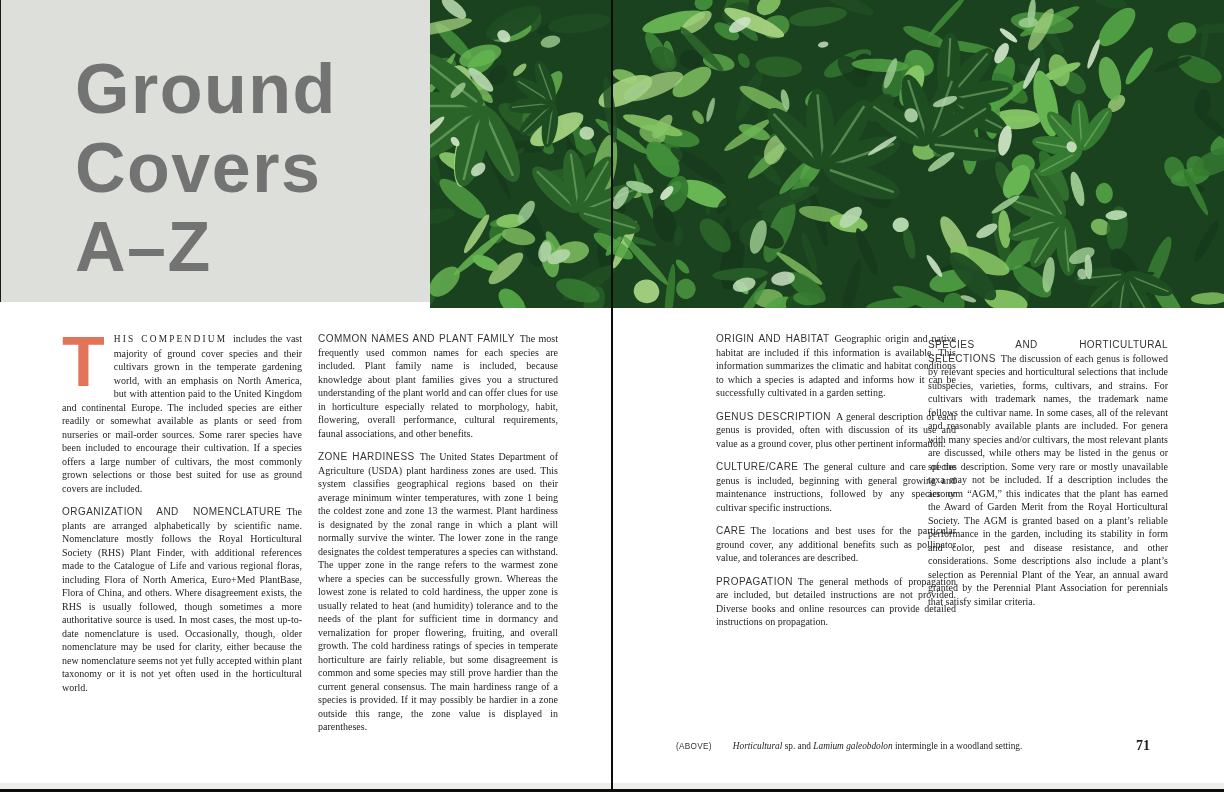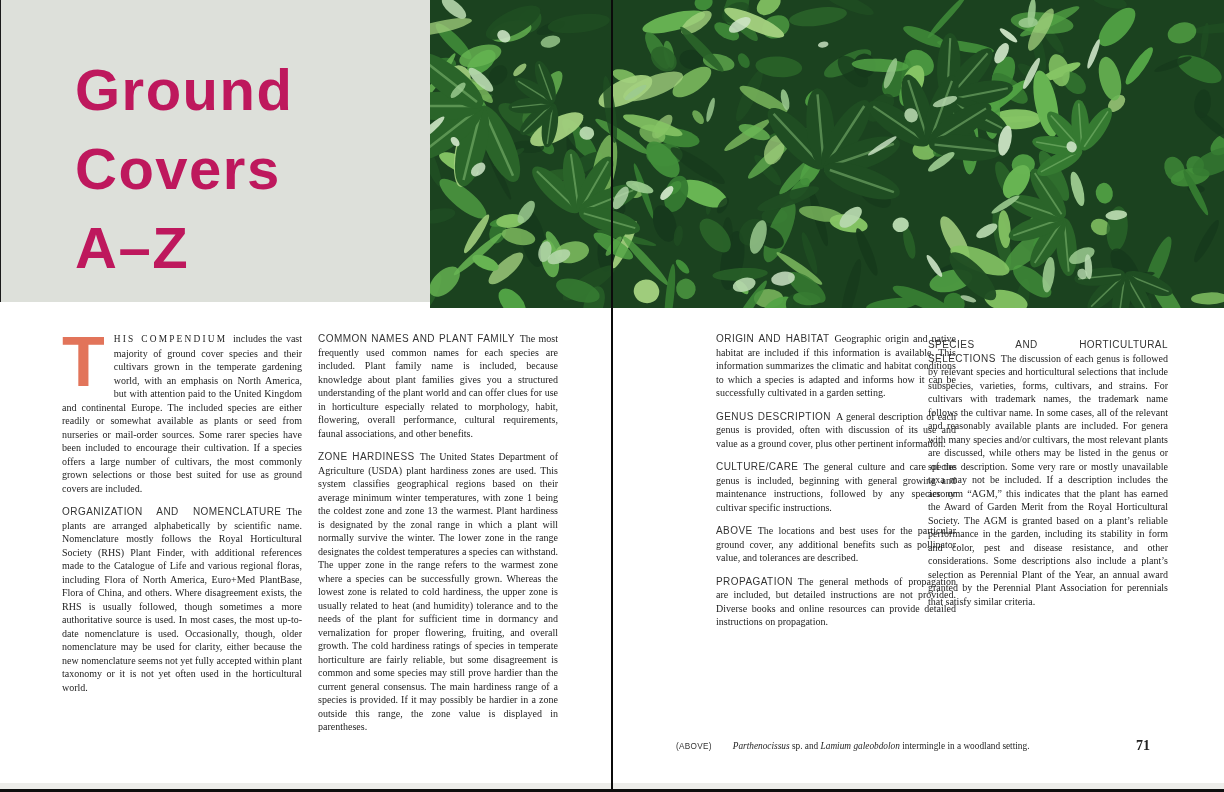--- a/index.html
+++ b/index.html
@@ -3,21 +3,21 @@
 <meta charset="utf-8">
 <style>
   html,body{margin:0;padding:0;background:#ffffff;}
   .spread{position:relative;width:1224px;height:792px;background:#ffffff;overflow:hidden;
           font-family:"Liberation Serif",serif;}
 
   
   .title-panel{position:absolute;left:0;top:0;width:430px;height:302px;background:#dde0da;border-left:1px solid #1a1a1a;}
   .chapter-title{position:absolute;left:74px;top:50px;margin:0;
           font-family:"Liberation Sans",sans-serif;font-weight:bold;
-          font-size:58px;line-height:79px;letter-spacing:1.5px;color:#be185d;}
+          font-size:70px;line-height:79px;letter-spacing:1.5px;color:#737373;}
   .chapter-title span{display:block;}
 
   
   .photo{position:absolute;left:430px;top:0;width:794px;height:308px;overflow:hidden;background:#1b421f;}
   .photo svg{display:block;width:100%;height:100%;}
 
   
   .gutter{position:absolute;left:611px;top:0;width:2px;height:789px;background:#0b0b0b;z-index:6;}
 
   
@@ -573,34 +573,34 @@
     <p class="section" style="margin-top:0">
       <span class="sec-head">ORIGIN AND HABITAT</span><span>Geographic origin and native habitat are included if this information is available. This information summarizes the climatic and habitat conditions to which a species is adapted and informs how it can be successfully cultivated in a garden setting.</span>
     </p>
     <p class="section">
       <span class="sec-head">GENUS DESCRIPTION</span><span>A general description of each genus is provided, often with discussion of its use and value as a ground cover, plus other pertinent information.</span>
     </p>
     <p class="section">
       <span class="sec-head">CULTURE/CARE</span><span>The general culture and care of the genus is included, beginning with general growing and maintenance instructions, followed by any species or cultivar specific instructions.</span>
     </p>
     <p class="section">
-      <span class="sec-head">ABOVE</span><span>The locations and best uses for the particular ground cover, any additional benefits such as pollinator value, and tolerances are described.</span>
+      <span class="sec-head">CARE</span><span>The locations and best uses for the particular ground cover, any additional benefits such as pollinator value, and tolerances are described.</span>
     </p>
     <p class="section">
       <span class="sec-head">PROPAGATION</span><span>The general methods of propagation are included, but detailed instructions are not provided. Diverse books and online resources can provide detailed instructions on propagation.</span>
     </p>
   </div>
 
   <div class="col col4">
     <p class="section" style="margin-top:6px">
       <span class="sec-head">SPECIES AND HORTICULTURAL SELECTIONS</span><span>The discussion of each genus is followed by relevant species and horticultural selections that include subspecies, varieties, forms, cultivars, and strains. For cultivars with trademark names, the trademark name follows the cultivar name. In some cases, all of the relevant and reasonably available plants are included. For genera with many species and/or cultivars, the most relevant plants are discussed, while others may be listed in the genus or species description. Some very rare or mostly unavailable taxa may not be included. If a description includes the acronym “AGM,” this indicates that the plant has earned the Award of Garden Merit from the Royal Horticultural Society. The AGM is granted based on a plant’s reliable performance in the garden, including its stability in form and color, pest and disease resistance, and other considerations. Some descriptions also include a plant’s selection as Perennial Plant of the Year, an annual award granted by the Perennial Plant Association for perennials that satisfy similar criteria.</span>
     </p>
   </div>
 
   <div class="caption">
-    <span class="cap-label">(ABOVE)</span><span class="cap-italic">Parthenocissus</span><span> sp. and </span><span class="cap-italic">Lamium galeobdolon</span><span> intermingle in a woodland setting.</span>
+    <span class="cap-label">(ABOVE)</span><span class="cap-italic">Horticultural</span><span> sp. and </span><span class="cap-italic">Lamium galeobdolon</span><span> intermingle in a woodland setting.</span>
   </div>
 
   <div class="page-number">71</div>
 
   <div class="bottom-strip"></div>
   <div class="bottom-edge"></div>
 </div>
 
 </body></html>

